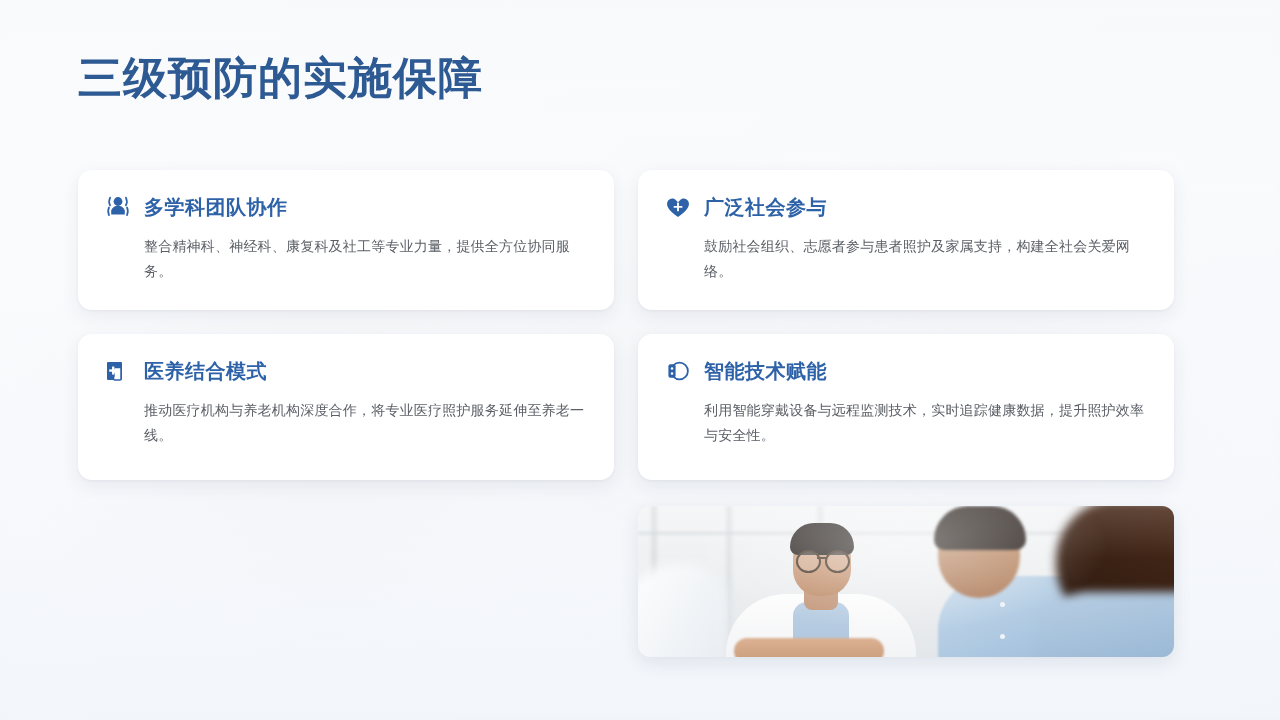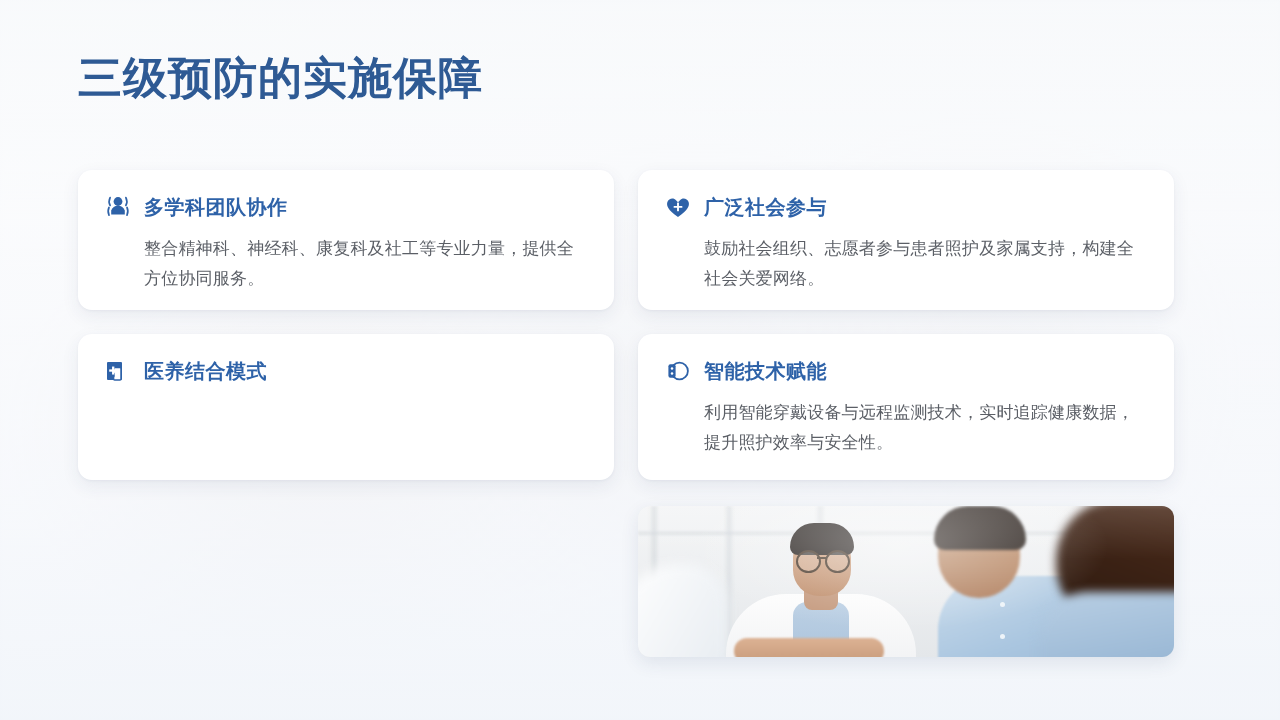--- a/index.html
+++ b/index.html
@@ -59,21 +59,21 @@
 
   .card-head{display:flex;align-items:center;gap:12px;height:30px;}
   .card-icon{width:28px;height:28px;flex:0 0 28px;display:flex;align-items:center;justify-content:center;}
   .card-icon svg{display:block;}
   .card-title{
     font-size:20px;font-weight:bold;color:#2e62a8;letter-spacing:.5px;
     line-height:1;
   }
   .card-body{
     margin-top:12px;margin-left:40px;
-    font-size:17px;line-height:1.75;color:#5b5f66;
+    font-size:14px;line-height:1.75;color:#5b5f66;
     letter-spacing:.2px;
   }
 
   
   #photo-card{
     position:absolute;left:638px;top:506px;width:536px;height:151px;
     border-radius:12px;overflow:hidden;
     box-shadow:0 6px 18px rgba(40,60,100,.10);
     background:#e9edf2;
   }
@@ -214,20 +214,21 @@
             <rect x="3" y="5" width="15" height="18" rx="1" fill="#2e62a8"></rect>
             <rect x="9.6" y="10.5" width="7.4" height="12.5" rx="1" fill="#ffffff" stroke="#2e62a8" stroke-width="1.5"></rect>
             <rect x="9.2" y="11.6" width="1.4" height="8.2" fill="#2e62a8"></rect>
             <rect x="9.4" y="12.6" width="6.2" height="3.2" fill="#ffffff"></rect>
             <rect x="5.2" y="12.4" width="8" height="2.3" fill="#ffffff"></rect>
             <rect x="8.05" y="9.55" width="2.3" height="8" fill="#ffffff"></rect>
           </svg>
         </span>
         <span class="card-title">医养结合模式</span>
       </div>
+      <div class="card-body">推动医疗机构与养老机构深度合作，将专业医疗照护服务延伸至养老一线。</div>
     </div>
 
 
   </div>
 
   <div class="col" id="col-right">
 
     <div class="card">
       <div class="card-head">
         <span class="card-icon">

